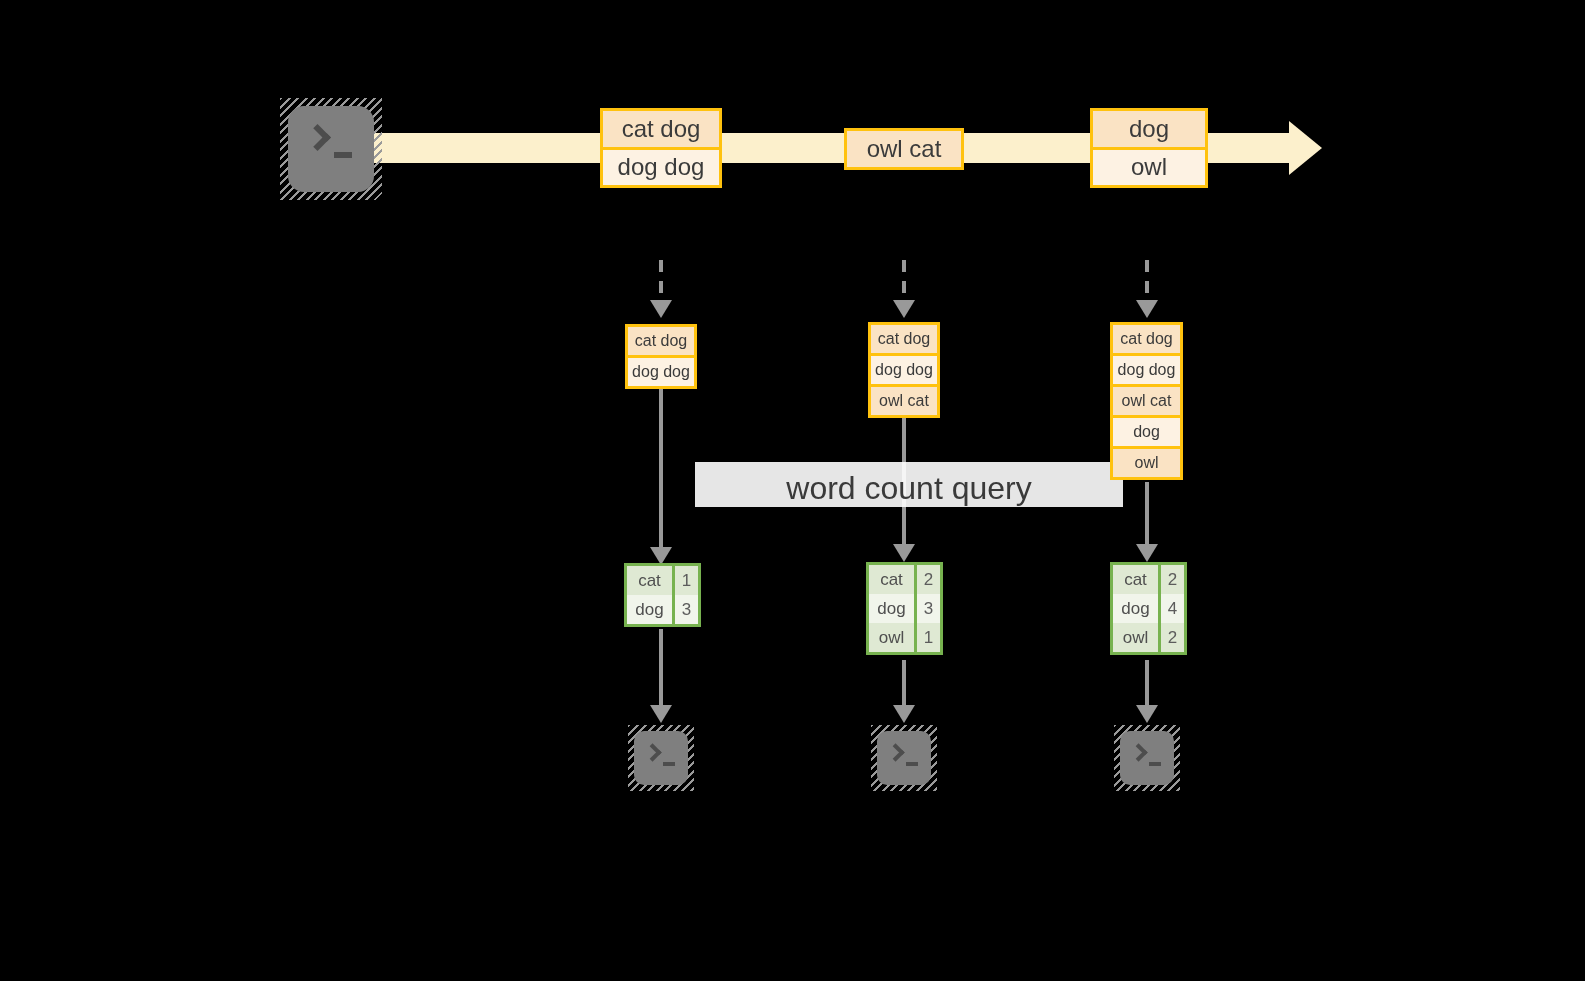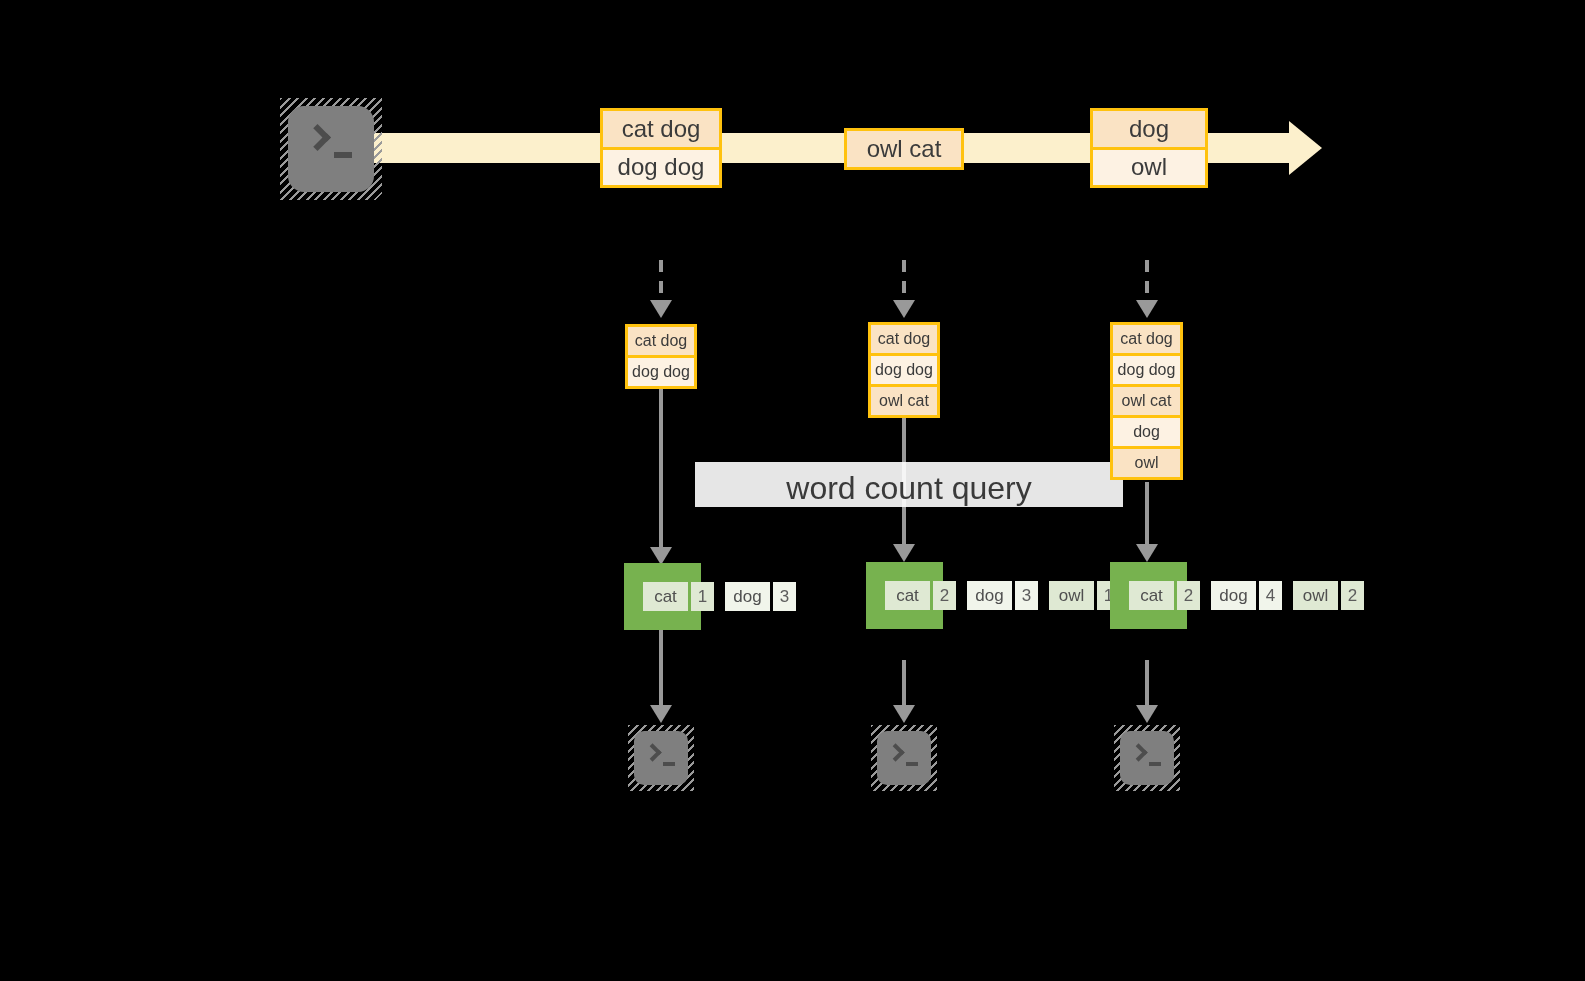--- a/index.html
+++ b/index.html
@@ -67,22 +67,22 @@
   .sarrow.a5 { left:893px;  top:660px; } .a5 .sline { height:45px; }
   .sarrow.a6 { left:1136px; top:660px; } .a6 .sline { height:45px; }
 
   
   .banner { position:absolute; left:695px; top:462px; width:428px; height:45px;
     background:rgba(255,255,255,0.9); z-index:2;
     display:flex; align-items:flex-end; justify-content:center;
     font-size:32px; color:#3a3a3a; }
 
   
-  .ctable { position:absolute; background:var(--green); padding:19px; box-sizing:border-box;
-    display:flex; flex-direction:row; gap:11px; width:77px; z-index:3; }
+  .ctable { position:absolute; background:var(--green); padding:3px; box-sizing:border-box;
+    display:flex; flex-direction:column; gap:0; width:77px; z-index:3; }
   .trow { display:flex; gap:3px; height:29px; flex:none; }
   .tword { width:45px; display:flex; align-items:center; justify-content:center; font-size:17px; color:#4f4f4f; }
   .tnum  { width:23px; display:flex; align-items:center; justify-content:center; font-size:17px; color:#5c5c5c; }
   .trow:nth-child(odd)  .tword, .trow:nth-child(odd)  .tnum { background:var(--sage); }
   .trow:nth-child(even) .tword, .trow:nth-child(even) .tnum { background:var(--mint); }
   .ctable.t1 { left:624px;  top:563px; }
   .ctable.t2 { left:866px;  top:562px; }
   .ctable.t3 { left:1110px; top:562px; }
 </style>
 </head>

